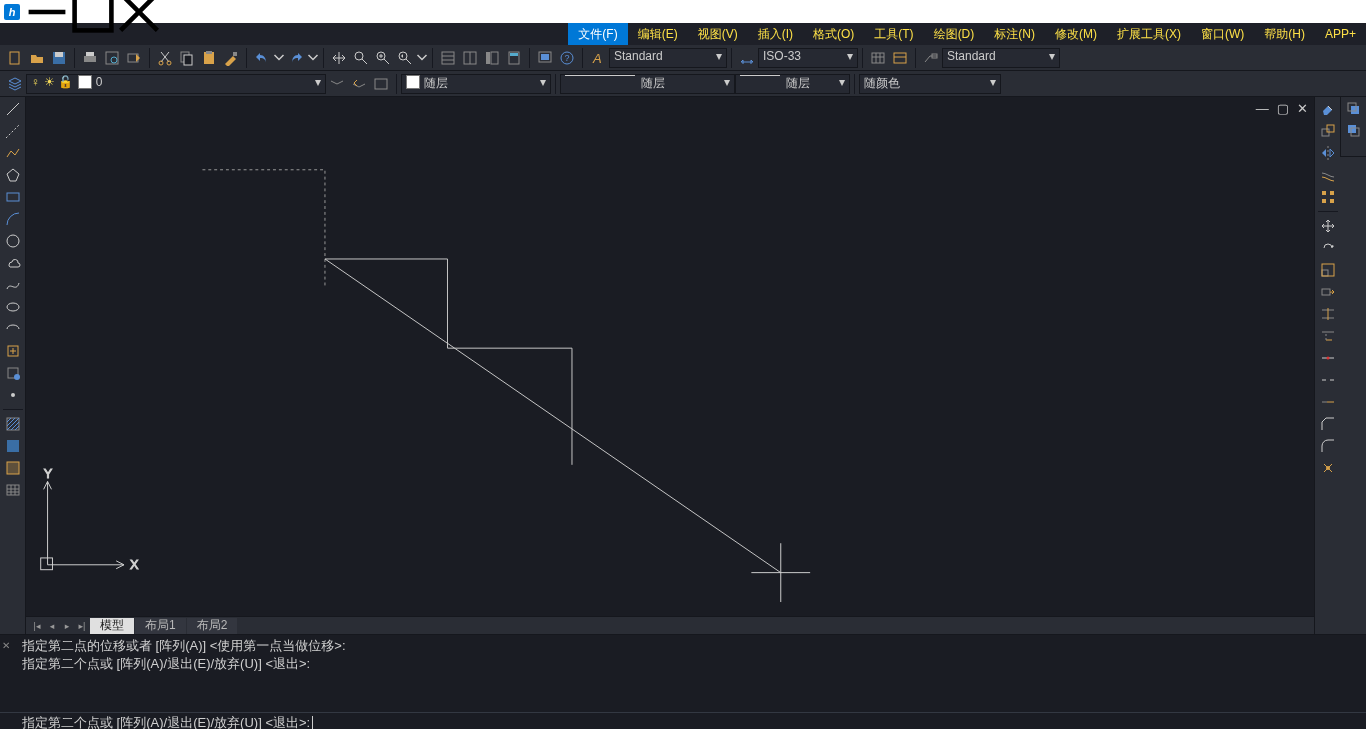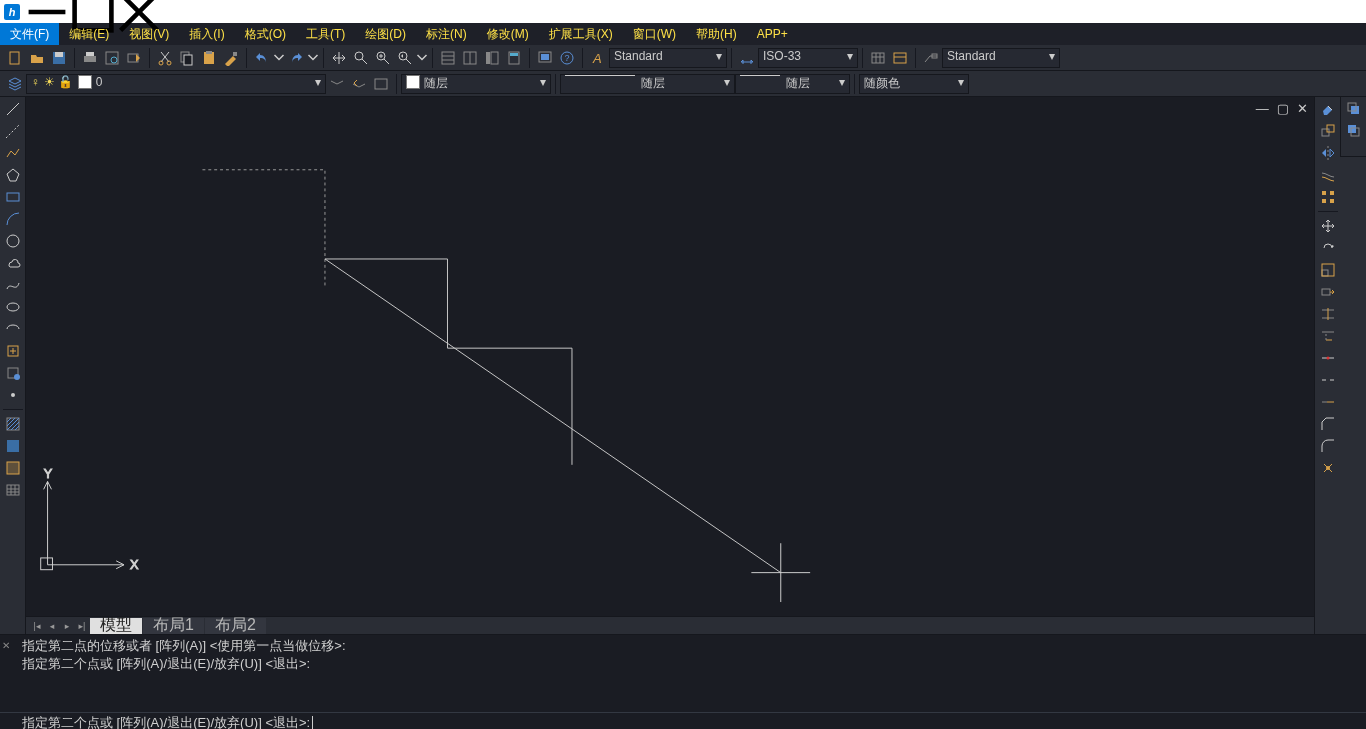--- a/index.html
+++ b/index.html
@@ -3,21 +3,21 @@
 <meta charset="utf-8">
 <style>
 * { margin: 0; padding: 0; box-sizing: border-box; user-select: none; }
 html, body { width: 1366px; height: 729px; overflow: hidden; font-family: "Microsoft YaHei", sans-serif; font-size: 12px; background: #2a2d35; color: #d0d0d0; }
 
 .titlebar { height: 23px; background: #fff; color: #000; display: flex; align-items: center; padding-left: 4px; }
 .titlebar .logo { width: 16px; height: 16px; background: #0078d7; color: #fff; display: flex; align-items: center; justify-content: center; font-style: italic; font-weight: bold; font-size: 11px; border-radius: 2px; margin-right: 4px; }
 .titlebar .title { flex: 1; }
 .titlebar .wbtn { width: 46px; height: 23px; display: flex; align-items: center; justify-content: center; color: #000; }
 
-.menubar { height: 22px; background: #1e2028; display: flex; align-items: center; }
+.menubar { height: 22px; background: #1e2028; display: flex; align-items: center; justify-content: flex-end; }
 .menubar .mitem { padding: 0 10px; height: 100%; display: flex; align-items: center; color: #fde047; }
 .menubar .mitem.active { background: #0078d7; color: #fff; }
 
 .toolrow { height: 26px; background: #2a2d35; border-bottom: 1px solid #15171d; display: flex; align-items: center; padding: 0 4px; gap: 0; }
 .tb-btn { width: 22px; height: 22px; display: flex; align-items: center; justify-content: center; color: #c9c9c9; }
 .tb-btn svg { width: 16px; height: 16px; }
 .sep { width: 1px; height: 20px; background: #161820; margin: 0 4px; }
 .combo { height: 20px; background: #262932; border: 1px solid #15171d; display: flex; align-items: flex-start; padding: 0 4px; color: #ccc; font-size: 12px; }
 .combo .arrow { margin-left: auto; }
 .swatch { width: 14px; height: 14px; border: 1px solid #777; margin-right: 4px; }
@@ -28,21 +28,21 @@
 .vt-btn { width: 22px; height: 20px; display: flex; align-items: center; justify-content: center; color: #c9c9c9; }
 .vt-btn svg { width: 16px; height: 16px; }
 .vt-sep { width: 20px; height: 1px; background: #161820; margin: 2px 0; }
 
 .canvas-wrap { flex: 1; display: flex; flex-direction: column; background: #1a1c23; position: relative; }
 .canvas-ctrl { position: absolute; top: 4px; right: 6px; display: flex; gap: 8px; color: #ccc; font-size: 13px; }
 .canvas { flex: 1; position: relative; overflow: hidden; }
 
 .tabs { height: 18px; background: #2a2d35; display: flex; align-items: center; border-top: 1px solid #15171d; padding-left: 4px; gap: 1px; }
 .tab-nav { width: 14px; height: 14px; display: flex; align-items: center; justify-content: center; color: #999; font-size: 9px; }
-.tab { padding: 0 10px; height: 16px; display: flex; align-items: center; background: #33363f; color: #b8b8b8; font-size: 16px; }
+.tab { padding: 0 10px; height: 16px; display: flex; align-items: center; background: #33363f; color: #b8b8b8; font-size: 12px; }
 .tab.active { background: #e0e0e0; color: #222; }
 
 .cmdlog { height: 78px; background: #1a1c23; border-top: 1px solid #15171d; padding: 2px 8px; color: #d0d0d0; font-size: 13px; line-height: 18px; overflow: hidden; position: relative; }
 .cmdlog .close-x { position: absolute; left: 2px; top: 2px; color: #888; font-size: 10px; }
 .cmdlog .line { padding-left: 14px; white-space: nowrap; }
 .cmdline { height: 20px; background: #1a1c23; border-top: 1px solid #333842; padding-left: 22px; color: #d0d0d0; font-size: 13px; display: flex; align-items: center; }
 .cmdline .cursor { width: 1px; height: 14px; background: #ccc; margin-left: 2px; }
 
 .combo-line { display: inline-block; height: 0; border-top: 1px solid #ccc; vertical-align: middle; }
 </style>
@@ -325,21 +325,21 @@
     <span class="combo-line" style="width:70px"></span>
     <span style="margin-left:6px">随层</span>
       <span class="arrow">▾</span>
   </div>
   <div class="combo" style="width:115px">
     <span class="combo-line" style="width:40px"></span>
     <span style="margin-left:6px">随层</span>
       <span class="arrow">▾</span>
   </div>
   <div class="sep"></div>
-  <div class="combo" style="width:110px">
+  <div class="combo" style="width:142px">
     <span>随颜色</span>
       <span class="arrow">▾</span>
   </div>
 </div>
 
 <div class="workspace">
 
   <div class="vt">
     <div class="vt-btn">
         <svg viewBox="0 0 16 16">

